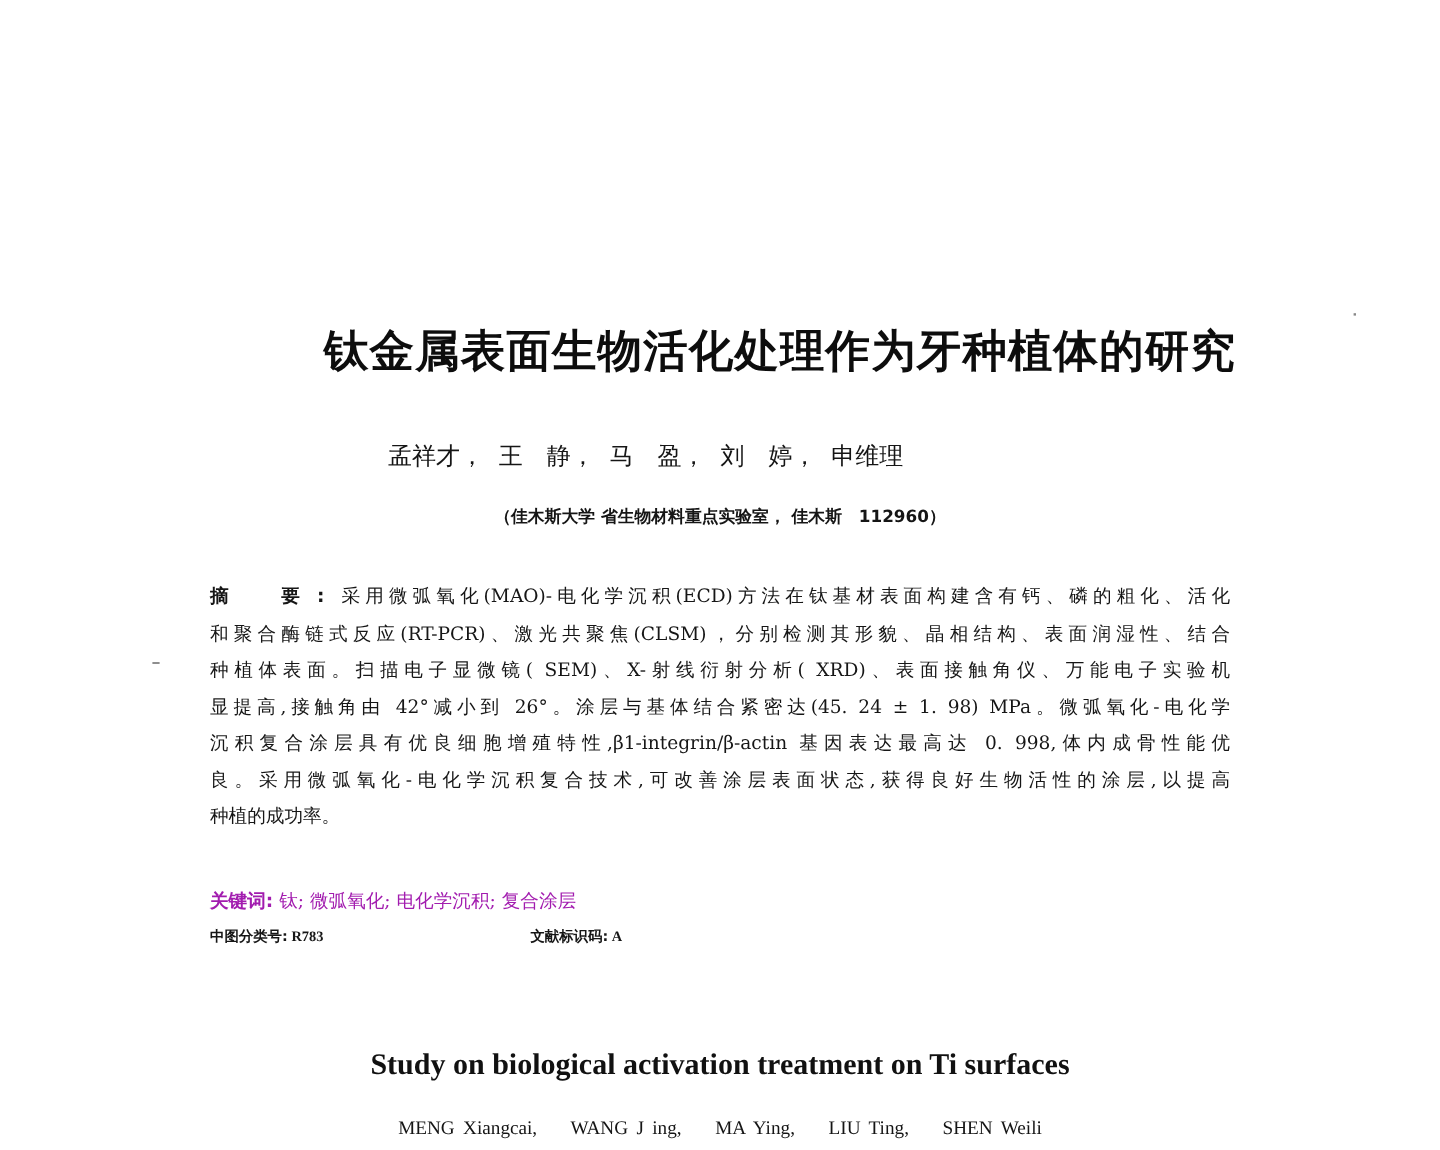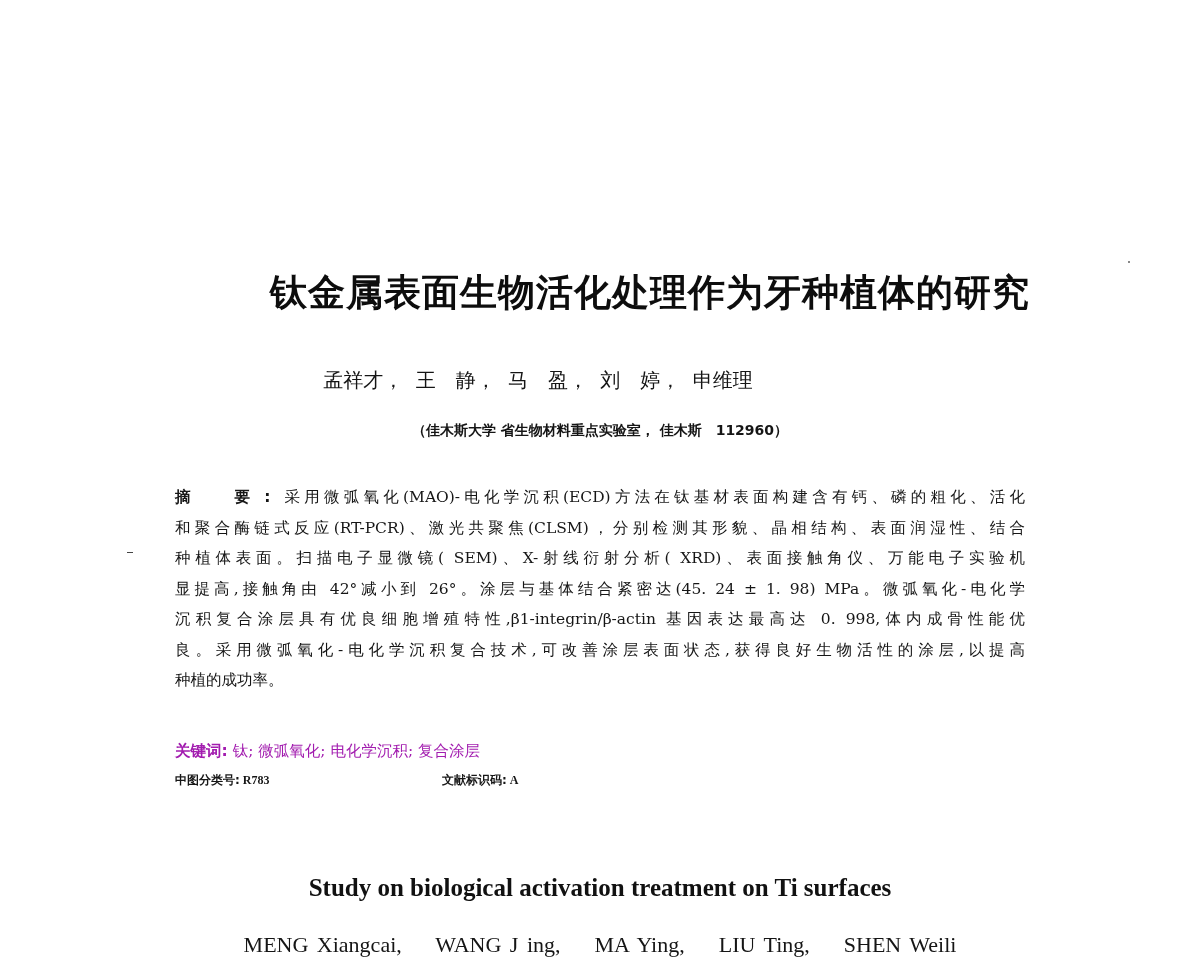--- a/index.html
+++ b/index.html
@@ -112,21 +112,21 @@
       line-height: 41px;
       color: #111111;
       margin-top: 24px;
     }
     .en-authors {
       position: absolute;
       left: 0; top: 932px;
       width: 1200px;
       text-align: center;
       font-family: "Liberation Serif", serif;
-      font-size: 22px;
+      font-size: 16px;
       color: #151515;
       word-spacing: 3px;
     }
     .stray-mark {
       position: absolute;
       left: 127px; top: 552px;
       width: 6px; height: 1px;
       background: #444;
     }
     .speck {

